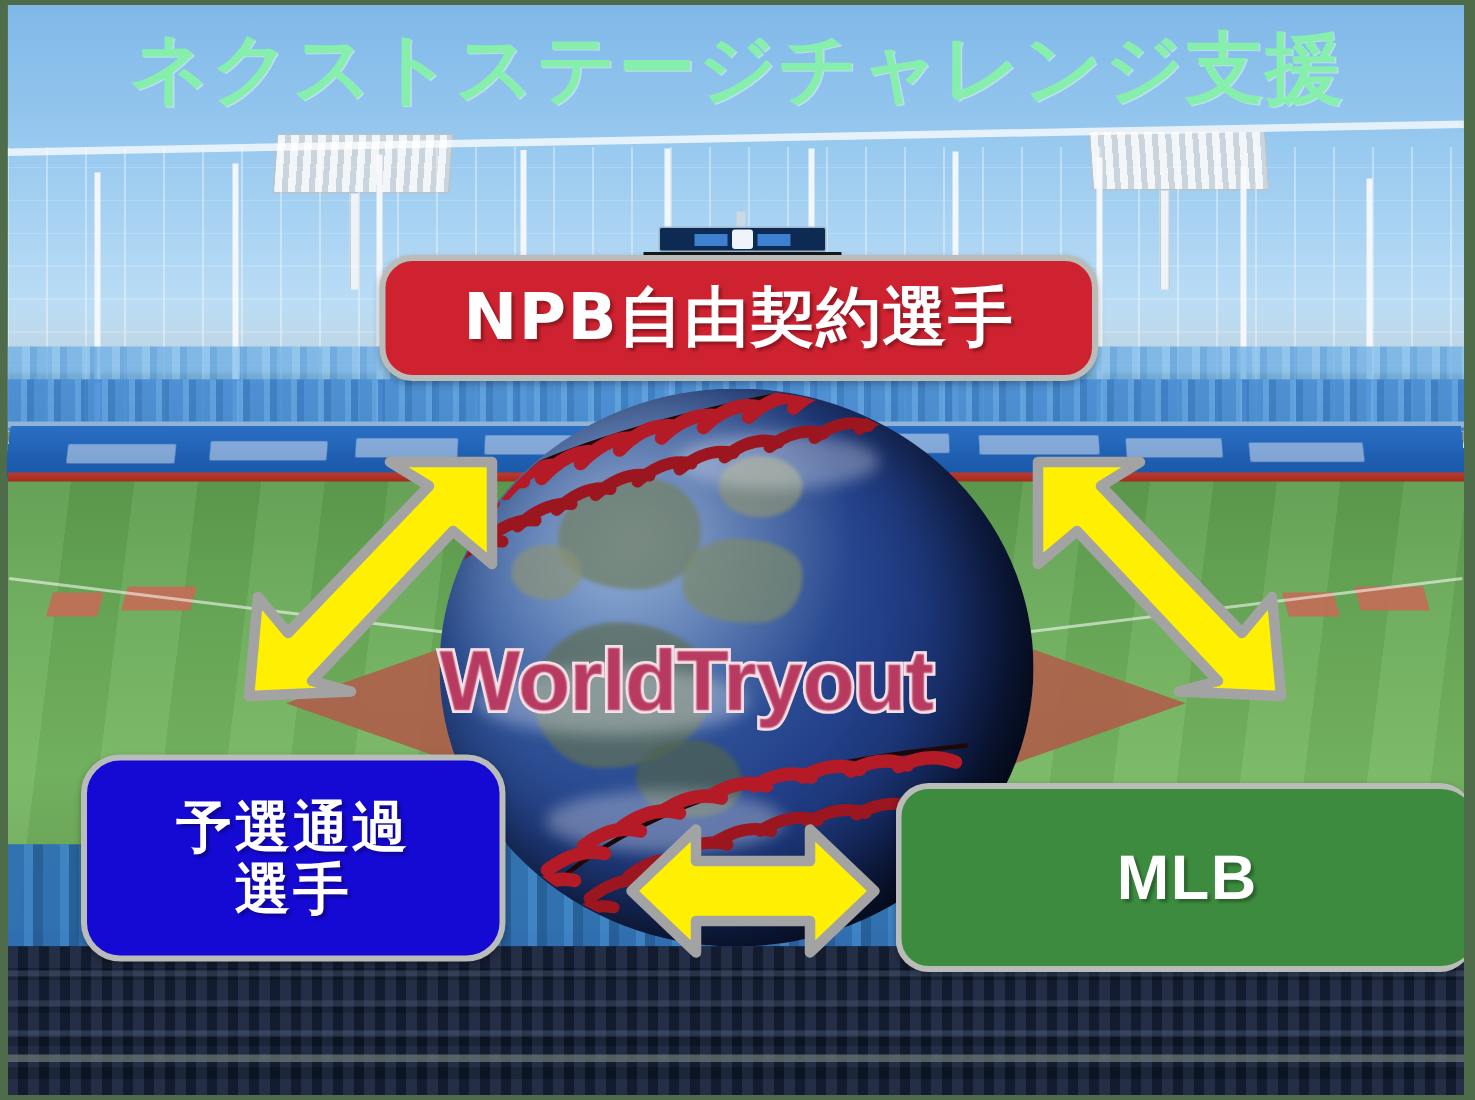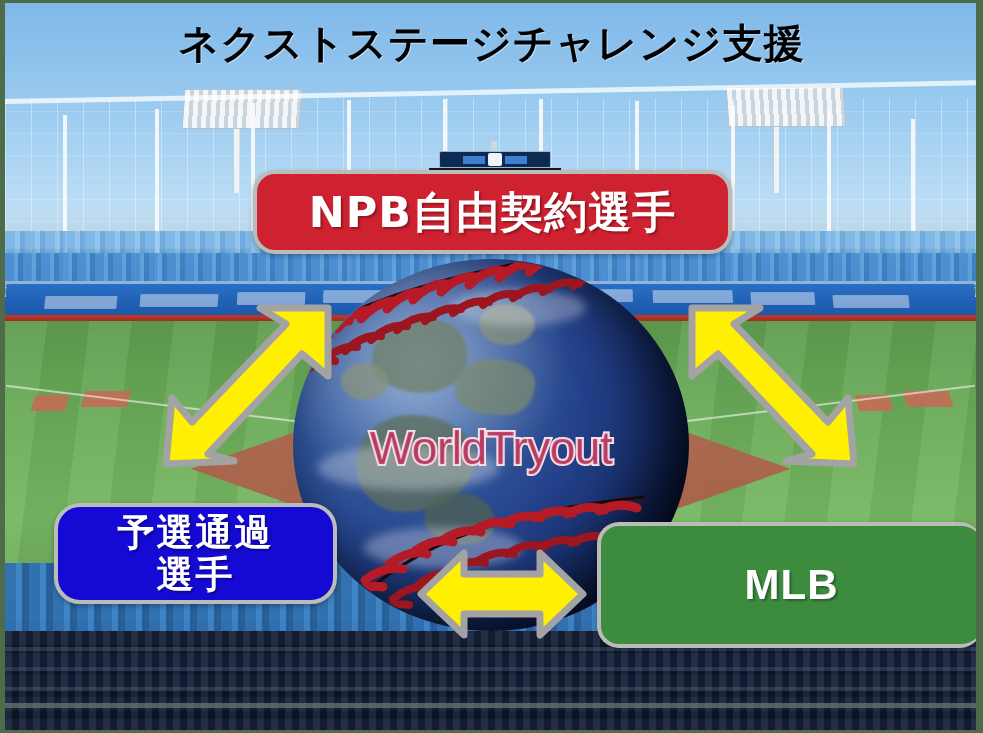--- a/index.html
+++ b/index.html
@@ -174,43 +174,42 @@
   .land.l4{left:47%;top:12%;width:14%;height:11%;border-radius:50%;background:#8a9279;}
   .land.l5{left:12%;top:28%;width:12%;height:10%;border-radius:50%;background:#8a9279;}
   .land.l6{left:33%;top:63%;width:18%;height:14%;border-radius:52% 48% 44% 56%/48% 58% 42% 52%;background:#4f6350;}
   .cloud{position:absolute;background:rgba(255,255,255,.30);filter:blur(5px);border-radius:50%;}
 
   
   .seam{position:absolute;left:0;top:0;width:100%;height:100%;overflow:visible;}
 
   .ball-title{
     position:absolute;left:0;right:0;top:162px;
-    text-align:center;
-    font-size:46px;font-weight:normal;
+    font-size:57px;font-weight:bold;
     font-family:"Liberation Sans","DejaVu Sans",sans-serif;
     letter-spacing:-.5px;
     color:#cf4a72;
     -webkit-text-stroke:4px #f2e4ea;
     paint-order:stroke fill;
     text-shadow:0 0 1px #b83a60;
     z-index:14;
     white-space:nowrap;
   }
   .ball-title span{
     background:linear-gradient(to bottom,#e58aa6 0%,#d95b80 42%,#b12e55 100%);
     -webkit-background-clip:text;background-clip:text;color:transparent;
   }
 
   
   .headline{
     position:absolute;left:0;right:0;top:22px;text-align:center;z-index:30;
   }
   .headline .jp{
-    font-size:40px;font-weight:bold;color:#000000;
-    font-family:Liberation Serif, serif;
+    font-size:52px;font-weight:bold;color:#86efac;
+    font-family:Liberation Mono, monospace;
     letter-spacing:1px;line-height:1.08;
     text-shadow:1px 1px 0 rgba(255,255,255,.45);
   }
   .headline .en{
     font-size:34px;font-weight:bold;font-style:italic;color:#1d1dcc;
     font-family:"Liberation Serif","DejaVu Serif",serif;
     letter-spacing:0px;line-height:1.18;margin-top:2px;
   }
 
   
@@ -225,21 +224,21 @@
     font-weight:bold;
     text-shadow:2px 2px 2px rgba(0,0,0,.30);
     box-shadow:0 2px 5px rgba(0,0,0,.28);
     line-height:1.12;
   }
   .chip-npb{
     left:253px;top:170px;width:479px;height:84px;
     background:#cf2230;font-size:43px;letter-spacing:1px;
   }
   .chip-qual{
-    left:54px;top:503px;width:283px;height:101px;
+    left:54px;top:503px;width:283px;height:138px;
     background:#1509d4;font-size:37px;letter-spacing:2px;border-radius:26px;justify-content:center;
   }
   .chip-mlb{
     left:597px;top:522px;width:385px;height:126px;
     background:#3c8b3e;font-size:38px;letter-spacing:1px;border-radius:22px;
     border-right-width:0;
   }
   .chip-mlb .line1{font-family:"Liberation Sans",sans-serif;font-size:42px;}
 
   

